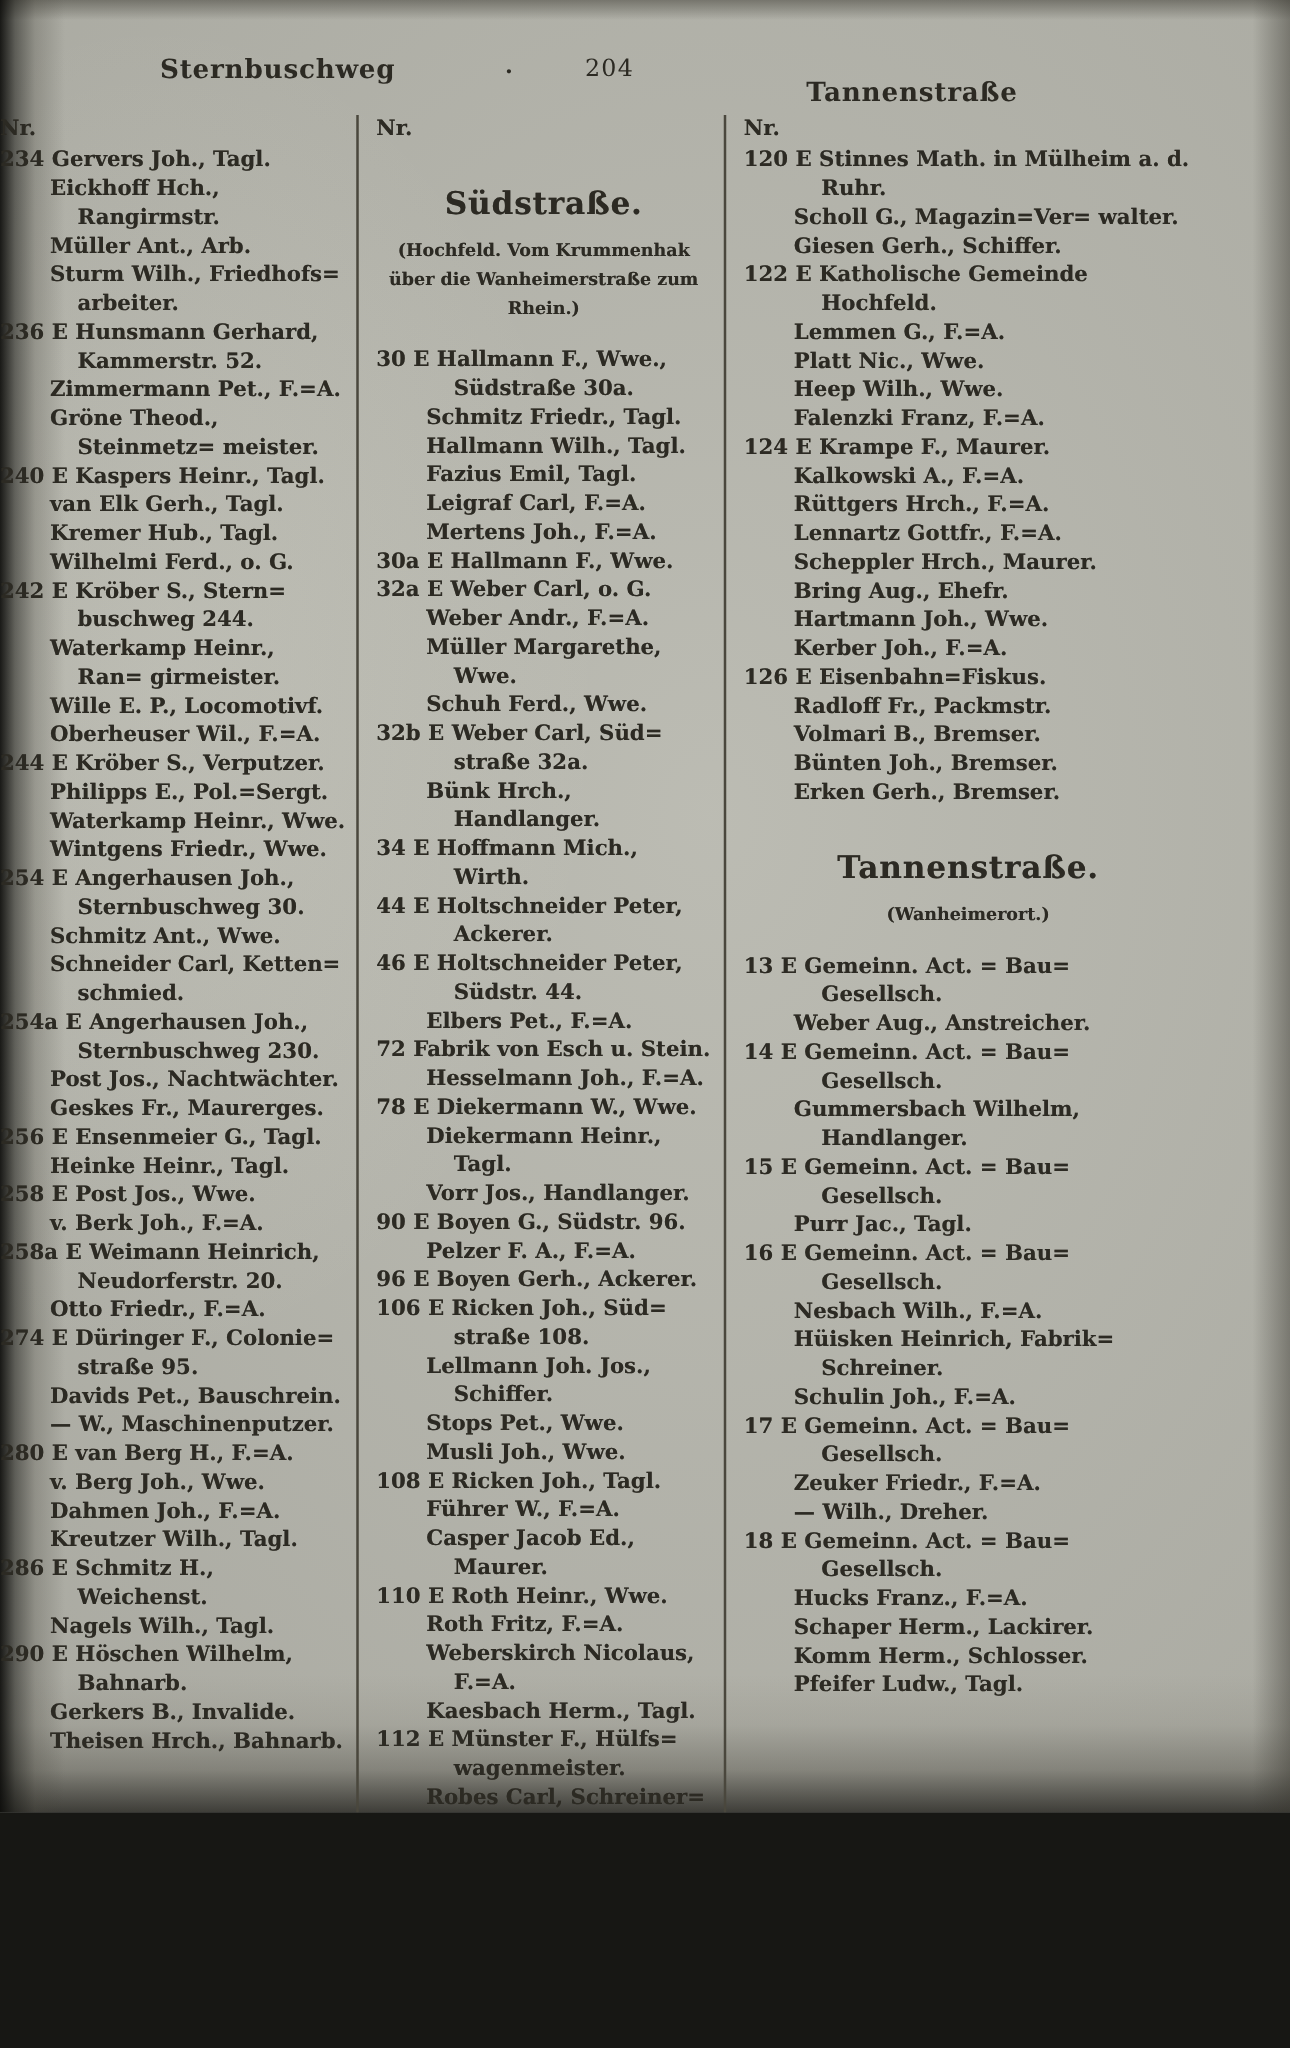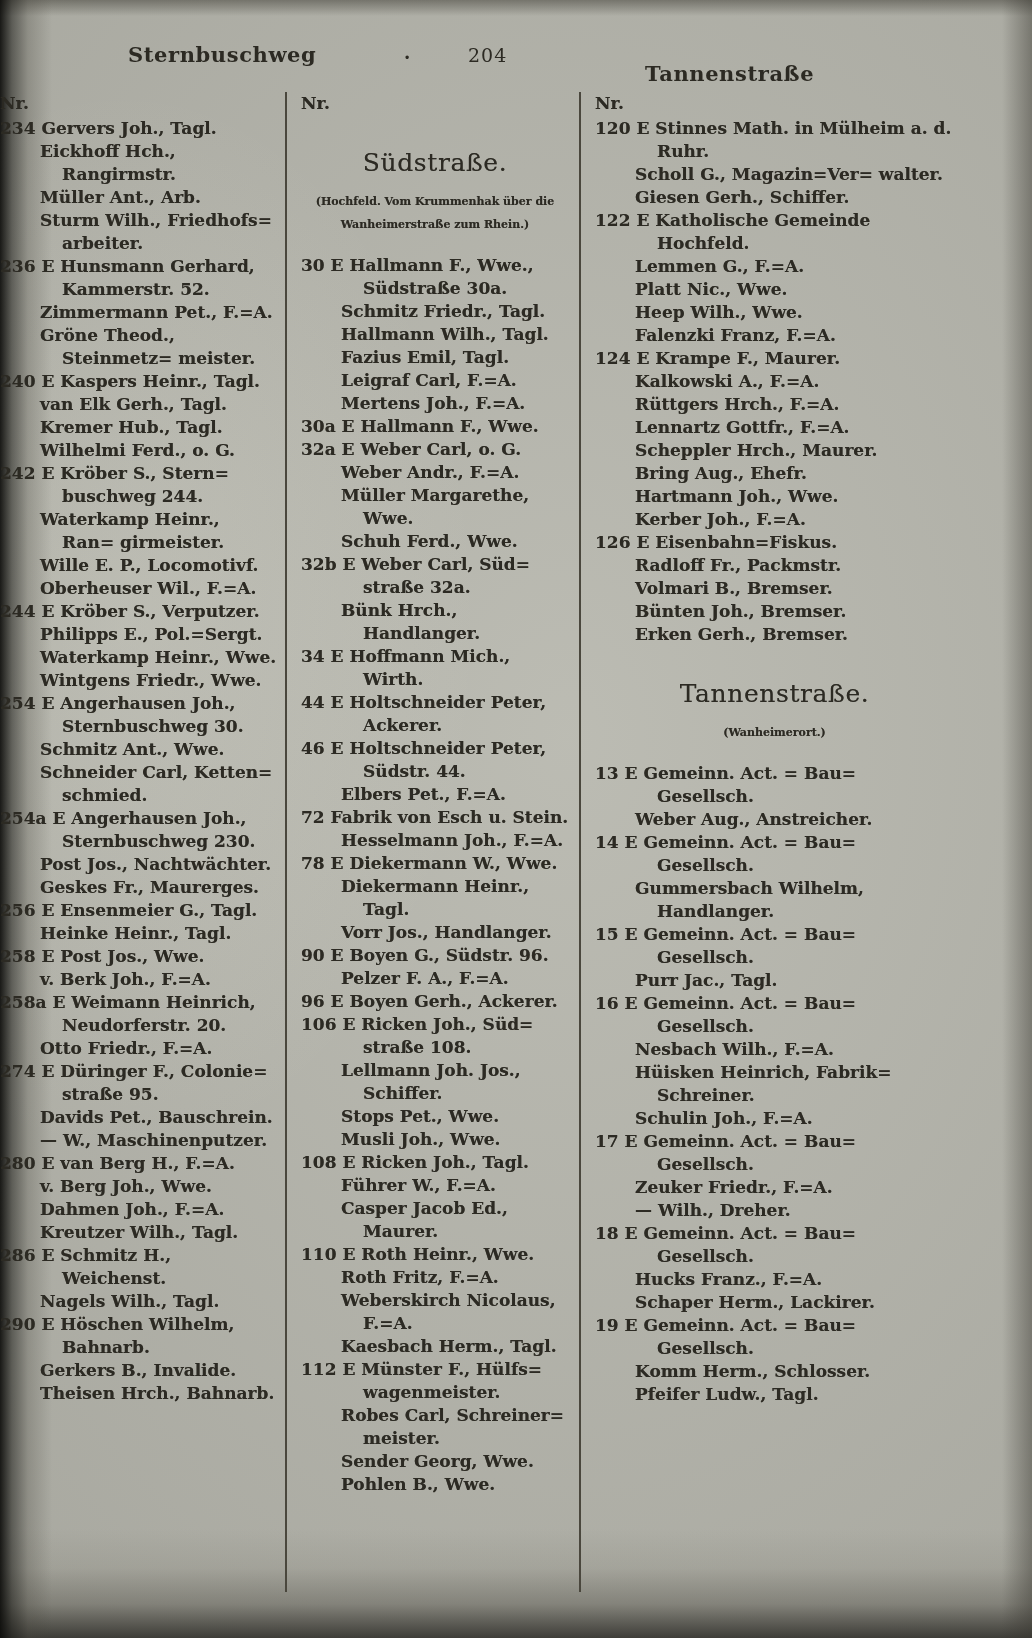--- a/index.html
+++ b/index.html
@@ -3,21 +3,21 @@
 <meta charset="utf-8">
 <style>
   :root{
     --paper:#b4b4ab;
     --ink:#2c2a23;
     --rule:#4a473d;
   }
   html,body{margin:0;padding:0;background:#171714;}
   .scan{
     position:relative;
-    width:1032px;height:1638px;
+    width:1032px;height:1450px;
     box-sizing:border-box;
     background-color:var(--paper);
     background-image:
       linear-gradient(90deg, rgba(12,12,10,0.92) 0px, rgba(28,28,24,0.55) 12px, rgba(70,68,60,0.28) 28px, rgba(0,0,0,0) 52px),
       linear-gradient(270deg, rgba(55,53,46,0.45) 0px, rgba(0,0,0,0) 30px),
       linear-gradient(180deg, rgba(60,58,50,0.5) 0px, rgba(0,0,0,0) 16px),
       linear-gradient(0deg, rgba(25,24,20,0.75) 0px, rgba(70,68,60,0.4) 34px, rgba(120,118,108,0.18) 70px, rgba(0,0,0,0) 110px),
       radial-gradient(600px 900px at 12% 38%, rgba(238,238,226,0.18), rgba(0,0,0,0) 60%),
       radial-gradient(900px 1200px at 55% 45%, rgba(255,255,248,0.10), rgba(0,0,0,0.07));
     font-family:"DejaVu Serif","Liberation Serif",serif;
@@ -60,28 +60,28 @@
     padding:0 10px 0 14px;
   }
   .col-right{flex:1;padding:0 78px 0 14px;}
   .nr{margin-bottom:2px;}
   .entry{padding-left:62px;text-indent:-62px;}
   .sub{padding-left:62px;text-indent:-22px;}
   .num{white-space:nowrap;}
   .street-heading{
     text-align:center;
     font-size:25px;
-    font-weight:400;
+    font-weight:700;
     letter-spacing:0.6px;
     margin:36px 0 16px;
     text-indent:0;
   }
   .street-note{
     text-align:center;
-    font-size:11px;
+    font-size:14px;
     margin:0 0 18px;
     padding:0 6px;
   }
 </style>
 </head>
 <body>
 
 <div class="scan">
   <div class="header">
     <div class="h-left">Sternbuschweg</div>
@@ -215,18 +215,17 @@
         <div class="entry"><span class="num">16 E</span> Gemeinn. Act. = Bau= Gesellsch.</div>
         <div class="sub">Nesbach Wilh., F.=A.</div>
         <div class="sub">Hüisken Heinrich, Fabrik= Schreiner.</div>
         <div class="sub">Schulin Joh., F.=A.</div>
         <div class="entry"><span class="num">17 E</span> Gemeinn. Act. = Bau= Gesellsch.</div>
         <div class="sub">Zeuker Friedr., F.=A.</div>
         <div class="sub">— Wilh., Dreher.</div>
         <div class="entry"><span class="num">18 E</span> Gemeinn. Act. = Bau= Gesellsch.</div>
         <div class="sub">Hucks Franz., F.=A.</div>
         <div class="sub">Schaper Herm., Lackirer.</div>
-        <div class="entry"><span class="num">19 E</span> Gemeinn. Act. = Bau= Gesellsch.</div>
         <div class="sub">Komm Herm., Schlosser.</div>
         <div class="sub">Pfeifer Ludw., Tagl.</div>
       </div>
   </div>
 </div>
 
 </body></html>

